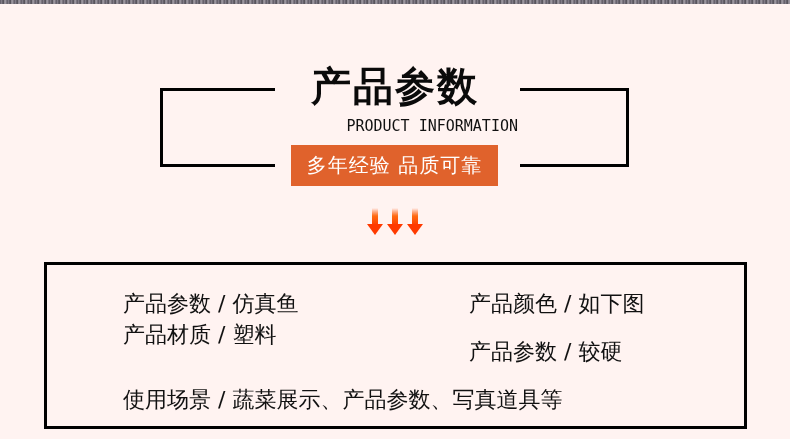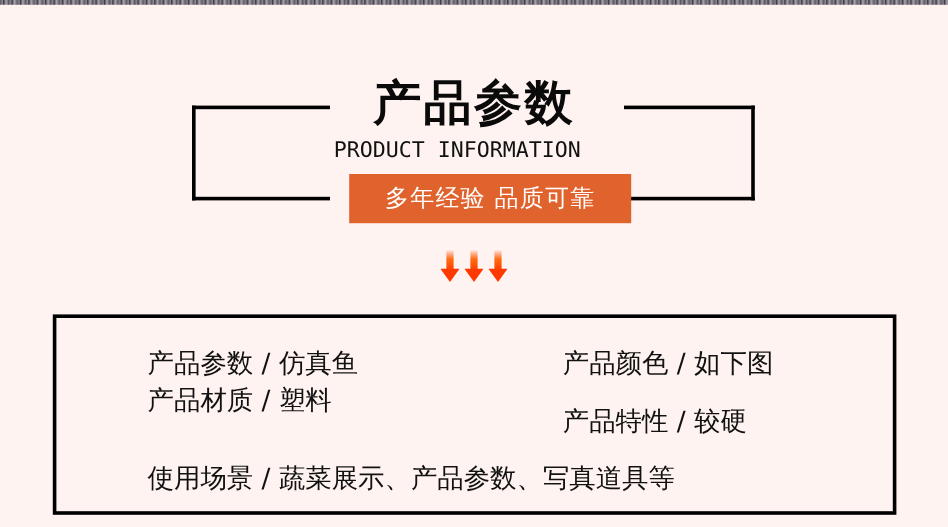--- a/index.html
+++ b/index.html
@@ -16,26 +16,26 @@
     .bracket {
       position: absolute; box-sizing: border-box; border: 3px solid #000;
     }
     .bracket-left { left: 160px; top: 88px; width: 115px; height: 79px; border-right: none; }
     .bracket-right { left: 520px; top: 88px; width: 109px; height: 79px; border-left: none; }
     .title {
       position: absolute; left: 290px; top: 62px; width: 210px; text-align: center;
       font-size: 40px; font-weight: bold; letter-spacing: 2px; line-height: 48px; color: #0a0a0a;
     }
     .subtitle {
-      position: absolute; left: 276px; top: 117px; width: 210px; text-align: center;
+      position: absolute; left: 308px; top: 117px; width: 210px; text-align: right;
       font-family: "DejaVu Sans Mono", "Liberation Mono", monospace;
-      font-size: 18px; line-height: 18px; color: #111; letter-spacing: 0px;
+      font-size: 15px; line-height: 18px; color: #111; letter-spacing: 0px;
     }
     .badge {
-      position: absolute; left: 291px; top: 145px; width: 235px; height: 41px;
+      position: absolute; left: 291px; top: 145px; width: 207px; height: 41px;
       background: #e0622c; color: #fff; text-align: center;
       font-size: 20px; line-height: 41px; letter-spacing: 1px;
     }
     .arrows {
       position: absolute; left: 367px; top: 208px; width: 60px; height: 32px;
       display: flex; gap: 4px;
     }
     .arrow { width: 16px; height: 28px; }
     .info-box {
       position: absolute; left: 44px; top: 262px; width: 703px; height: 167px;
@@ -76,15 +76,15 @@
   <svg class="arrow" viewBox="0 0 16 28">
     <rect x="5" y="0" width="6" height="18" fill="url(#ag1)"></rect>
     <polygon points="0,16 16,16 8,27" fill="#ff3a00"></polygon>
   </svg>
 </div>
 
 <div class="info-box">
   <div class="info-item" style="left:422px; top:25px;">产品颜色 / 如下图</div>
   <div class="info-item" style="left:76px; top:25px;">产品参数 / 仿真鱼</div>
   <div class="info-item" style="left:76px; top:56px;">产品材质 / 塑料</div>
-  <div class="info-item" style="left:422px; top:73px;">产品特性 / 较硬</div>
+  <div class="info-item" style="left:422px; top:73px;">产品参数 / 较硬</div>
   <div class="info-item" style="left:76px; top:121px;">使用场景 / 蔬菜展示、产品参数、写真道具等</div>
 </div>
 
 </body></html>

